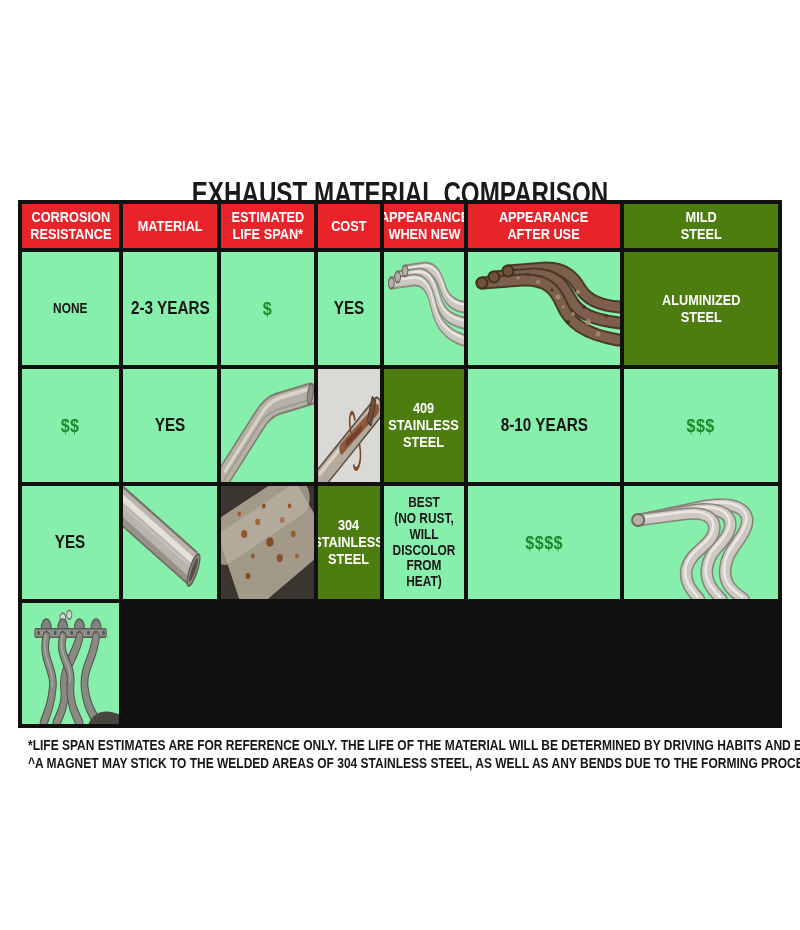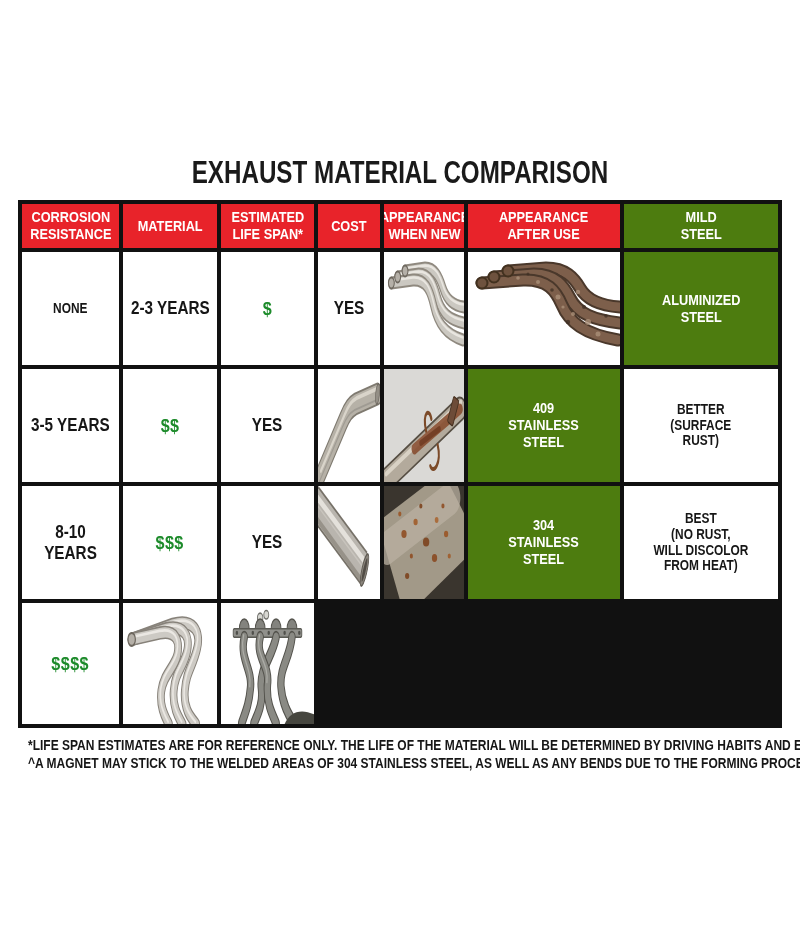--- a/index.html
+++ b/index.html
@@ -1,35 +1,35 @@
 <!DOCTYPE html>
 <html><head>
 <meta charset="utf-8">
 <style>
   html,body{margin:0;padding:0;}
   body{
     width:800px;height:930px;background:#ffffff;position:relative;overflow:hidden;
     font-family:"Liberation Sans",sans-serif;color:#161616;
   }
   .title{
-    position:absolute;top:156px;left:0;width:800px;text-align:center;
+    position:absolute;top:177px;left:0;width:800px;text-align:center;
     font-size:31px;font-weight:bold;color:#1a1a1a;line-height:1.05;
   }
   .title .cx{transform:scaleX(0.78);}
   .cx{display:inline-block;transform:scaleX(0.85);white-space:pre-line;line-height:1.12;}
   .grid{
     position:absolute;left:18px;top:200px;width:764px;height:528px;
     background:#111111;display:grid;
     grid-template-columns:97px 94px 93px 62px 80px 152px 154px;
     grid-template-rows:44px 113px 113px 113px 121px;
     gap:4px;padding:4px;box-sizing:border-box;
   }
   .cell{
     display:flex;align-items:center;justify-content:center;
-    background:#ffffff;text-align:center;overflow:hidden;font-weight:bold;
+    background:#86efac;text-align:center;overflow:hidden;font-weight:bold;
   }
   .cell.hdr{background:#e8232a;color:#ffffff;font-size:15px;}
   .cell.mat{background:#4d7c0f;color:#ffffff;font-size:15px;}
   .cell.corr{font-size:14px;}
   .cell.plain{font-size:18px;align-items:center;}
   .cell.cost{color:#1d8b2b;font-size:19px;letter-spacing:0.5px;}
   .cell.photo{padding:0;}
   .cell.photo svg{display:block;width:100%;height:100%;}
   .footnotes{
     position:absolute;left:28px;top:736px;width:760px;
@@ -134,23 +134,20 @@
       <circle cx="40" cy="19" r="5.5" fill="#6e523e" stroke="#42311f" stroke-width="2"></circle>
       <circle cx="26" cy="25" r="5.5" fill="#6e523e" stroke="#42311f" stroke-width="2"></circle>
       <circle cx="14" cy="31" r="5.5" fill="#6e523e" stroke="#42311f" stroke-width="2"></circle>
     </svg>
   </div>
 
   <div class="cell mat">
       <span class="cx">ALUMINIZED
 STEEL</span>
     </div>
-  <div class="cell plain">
-      <span class="cx">3-5 YEARS</span>
-    </div>
   <div class="cell cost">
       <span class="cx">$$</span>
     </div>
   <div class="cell plain">
       <span class="cx">YES</span>
     </div>
   <div class="cell photo" aria-label="photo: new aluminized steel bent exhaust pipe">
     <svg viewBox="0 0 152 113" preserveAspectRatio="none">
       <g fill="none" stroke-linecap="round">
         <path d="M4,108 L62,52 C72,42 80,38 92,35 L146,25" stroke="#7f7a70" stroke-width="23"></path>
@@ -174,25 +171,20 @@
       <rect x="126" y="28" width="11" height="28" rx="2" transform="rotate(26 131 42)" fill="#6d4c38" stroke="#46301f" stroke-width="1.5"></rect>
       <path d="M80,62 C72,44 86,38 90,50" fill="none" stroke="#7c4a28" stroke-width="4" stroke-linecap="round"></path>
       <path d="M102,76 C110,94 94,106 88,97" fill="none" stroke="#7c4a28" stroke-width="4" stroke-linecap="round"></path>
     </svg>
   </div>
 
   <div class="cell mat">
       <span class="cx">409
 STAINLESS
 STEEL</span>
-    </div>
-  <div class="cell corr">
-      <span class="cx">BETTER
-(SURFACE
-RUST)</span>
     </div>
   <div class="cell plain">
       <span class="cx">8-10 YEARS</span>
     </div>
   <div class="cell cost">
       <span class="cx">$$$</span>
     </div>
   <div class="cell plain">
       <span class="cx">YES</span>
     </div>

